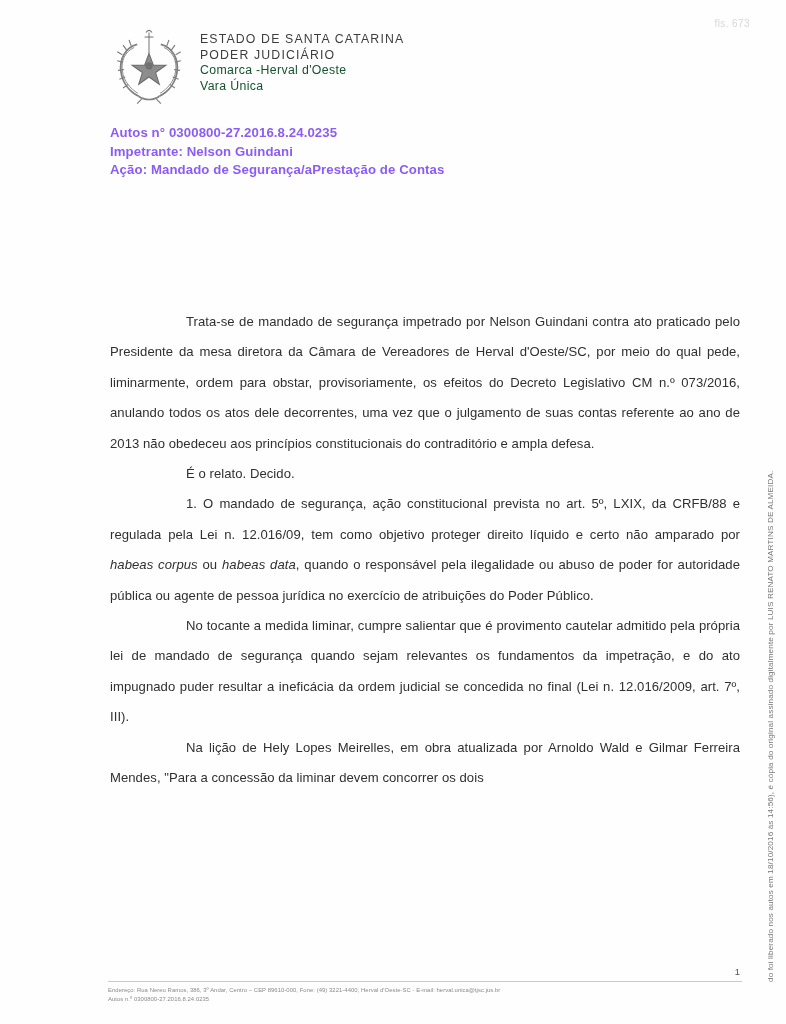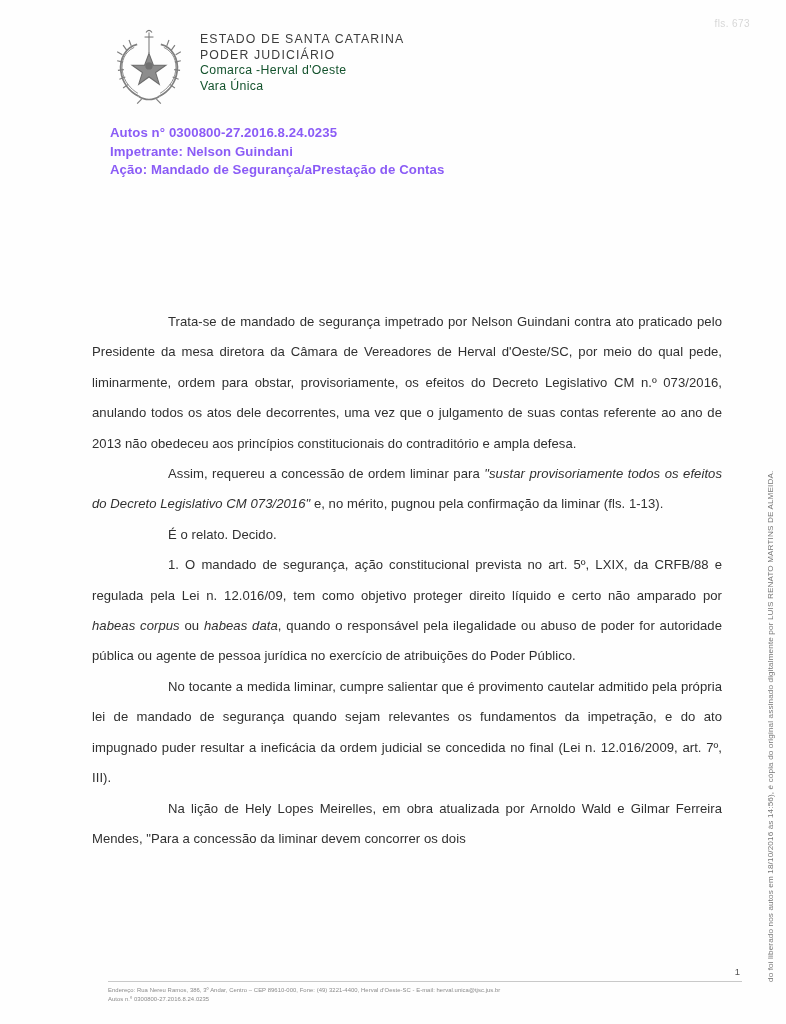--- a/index.html
+++ b/index.html
@@ -77,21 +77,21 @@
     font-size: 13.2px;
     line-height: 18.5px;
     letter-spacing: 0.1px;
     color: #8b5cf6;
   }
 
   
   .body-text {
     position: absolute;
     top: 307px;
-    left: 92px;
+    left: 110px;
     width: 630px;
     font-size: 13.1px;
     line-height: 30.4px;
     text-align: justify;
     color: #303030;
     letter-spacing: 0.05px;
   }
   .body-text p {
     margin: 0;
     text-indent: 76px;
@@ -200,21 +200,20 @@
   <div class="case-block">
     <div>Autos n° 0300800-27.2016.8.24.0235</div>
     <div>Impetrante: Nelson Guindani</div>
     <div>Ação: Mandado de Segurança/aPrestação de Contas</div>
   </div>
 
   <div class="body-text">
 
     <p>Trata-se de mandado de segurança impetrado por Nelson Guindani contra ato praticado pelo Presidente da mesa diretora da Câmara de Vereadores de Herval d'Oeste/SC, por meio do qual pede, liminarmente, ordem para obstar, provisoriamente, os efeitos do Decreto Legislativo CM n.º 073/2016, anulando todos os atos dele decorrentes, uma vez que o julgamento de suas contas referente ao ano de 2013 não obedeceu aos princípios constitucionais do contraditório e ampla defesa.</p>
 
-    <p><span>Assim, requereu a concessão de ordem liminar para </span><i>"sustar provisoriamente todos os efeitos do Decreto Legislativo CM 073/2016"</i><span> e, no mérito, pugnou pela confirmação da liminar (fls. 1-13).</span></p>
 
 
     <p>É o relato. Decido.</p>
 
     <p><span>1. O mandado de segurança, ação constitucional prevista no art. 5º, LXIX, da CRFB/88 e regulada pela Lei n. 12.016/09, tem como objetivo proteger direito líquido e certo não amparado por </span><i>habeas corpus</i><span> ou </span><i>habeas data</i><span>, quando o responsável pela ilegalidade ou abuso de poder for autoridade pública ou agente de pessoa jurídica no exercício de atribuições do Poder Público.</span></p>
 
     <p>No tocante a medida liminar, cumpre salientar que é provimento cautelar admitido pela própria lei de mandado de segurança quando sejam relevantes os fundamentos da impetração, e do ato impugnado puder resultar a ineficácia da ordem judicial se concedida no final (Lei n. 12.016/2009, art. 7º, III).</p>
 
     <p>Na lição de Hely Lopes Meirelles, em obra atualizada por Arnoldo Wald e Gilmar Ferreira Mendes, "Para a concessão da liminar devem concorrer os dois</p>
 

